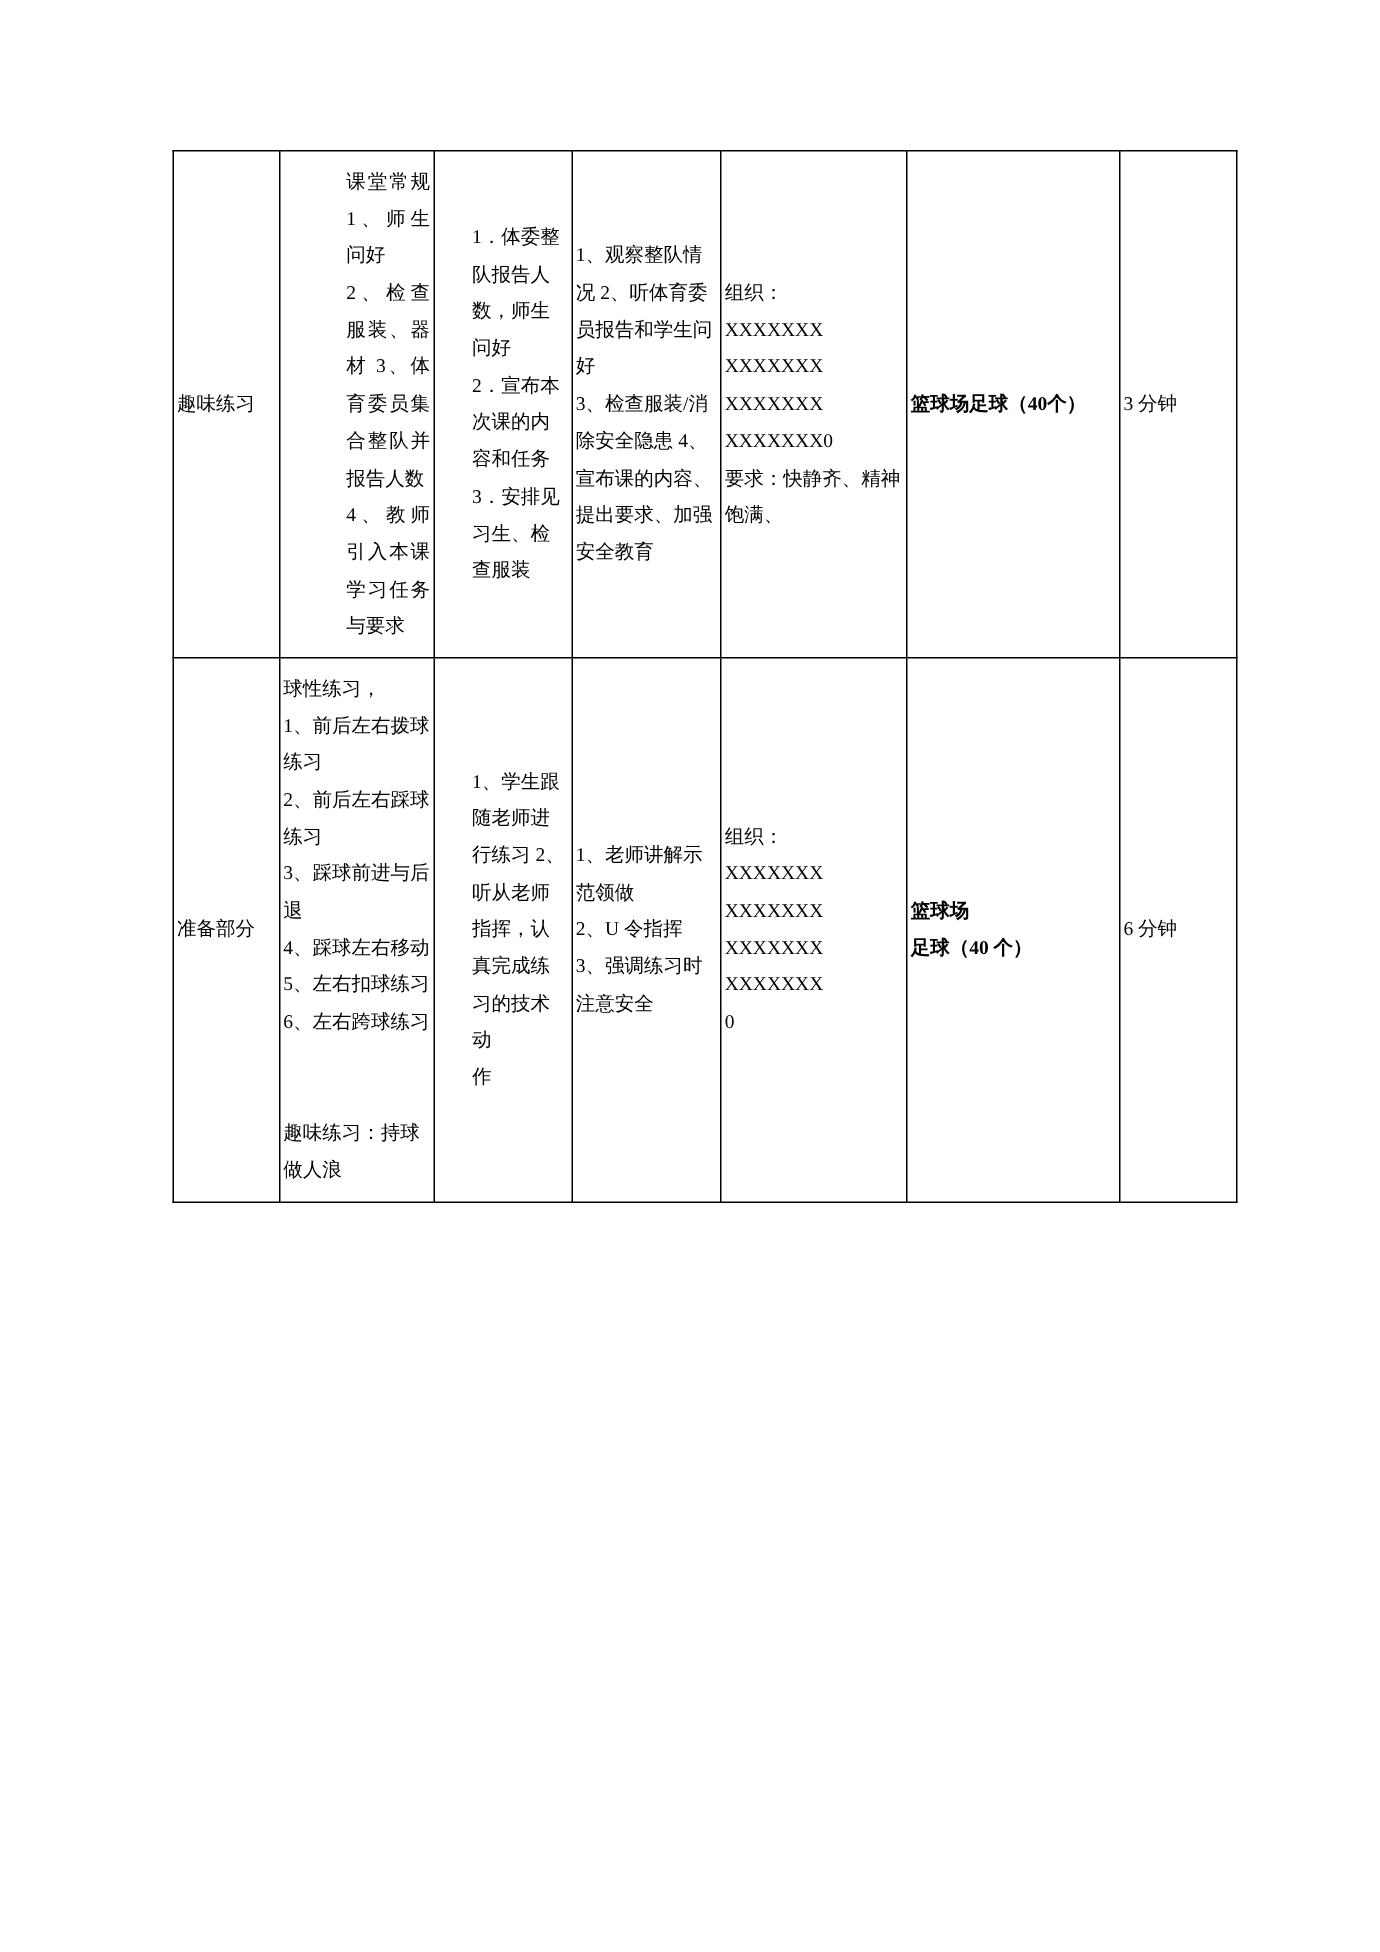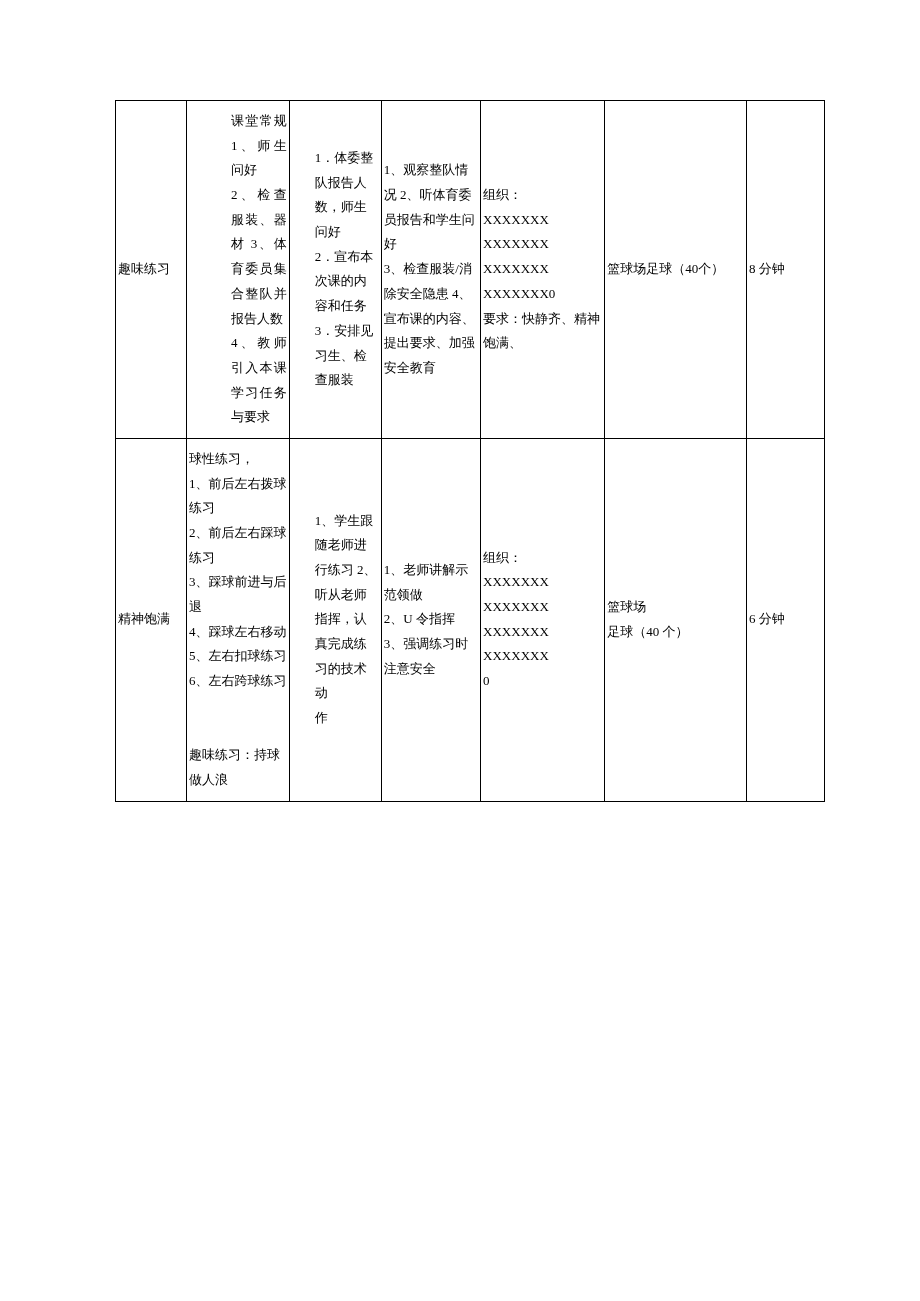--- a/index.html
+++ b/index.html
@@ -25,21 +25,21 @@
       vertical-align: middle;
       text-align: left;
       line-height: 1.9;
       font-size: 13px;
     }
     td.col1 { width: 10%; }
     td.col2 { width: 14.5%; }
     td.col3 { width: 13%; padding-left: 25px; }
     td.col4 { width: 14%; }
     td.col5 { width: 17.5%; }
-    td.col6 { width: 20%; }
+    td.col6 { width: 20%; font-weight: bold; }
     td.col7 { width: 11%; }
     .left-align {
       text-align: justify;
       text-align-last: left;
       padding-left: 44px;
     }
     tr:first-child td {
       border-top: 1px solid #000;
     }
   </style>
@@ -48,24 +48,24 @@
 
 <table>
   <tbody>
       <tr>
     <td class="col1">趣味练习</td>
     <td class="col2 left-align">课堂常规 1、师生问好<br>2、检查服装、器材 3、体育委员集合整队并报告人数<br>4、教师引入本课学习任务与要求</td>
     <td class="col3">1．体委整队报告人数，师生问好<br>2．宣布本次课的内容和任务<br>3．安排见习生、检查服装</td>
     <td class="col4">1、观察整队情况 2、听体育委员报告和学生问好<br>3、检查服装/消除安全隐患 4、宣布课的内容、提出要求、加强安全教育</td>
     <td class="col5">组织：<br>XXXXXXX<br>XXXXXXX<br>XXXXXXX<br>XXXXXXX0<br>要求：快静齐、精神饱满、</td>
     <td class="col6">篮球场足球（40个）</td>
-    <td class="col7">8 分钟</td>
+    <td class="col7">3 分钟</td>
   </tr>
   <tr>
-    <td class="col1">精神饱满</td>
+    <td class="col1">准备部分</td>
     <td class="col2">球性练习，<br>1、前后左右拨球练习<br>2、前后左右踩球练习<br>3、踩球前进与后退<br>4、踩球左右移动<br>5、左右扣球练习 6、左右跨球练习<br><br><br>趣味练习：持球做人浪</td>
     <td class="col3">1、学生跟随老师进行练习 2、听从老师指挥，认真完成练习的技术动<br>作</td>
     <td class="col4">1、老师讲解示范领做<br>2、U 令指挥<br>3、强调练习时注意安全</td>
     <td class="col5">组织：<br>XXXXXXX<br>XXXXXXX<br>XXXXXXX<br>XXXXXXX<br>0</td>
     <td class="col6">篮球场<br>足球（40 个）</td>
     <td class="col7">6 分钟</td>
   </tr>
 </tbody>
   </table>
 

